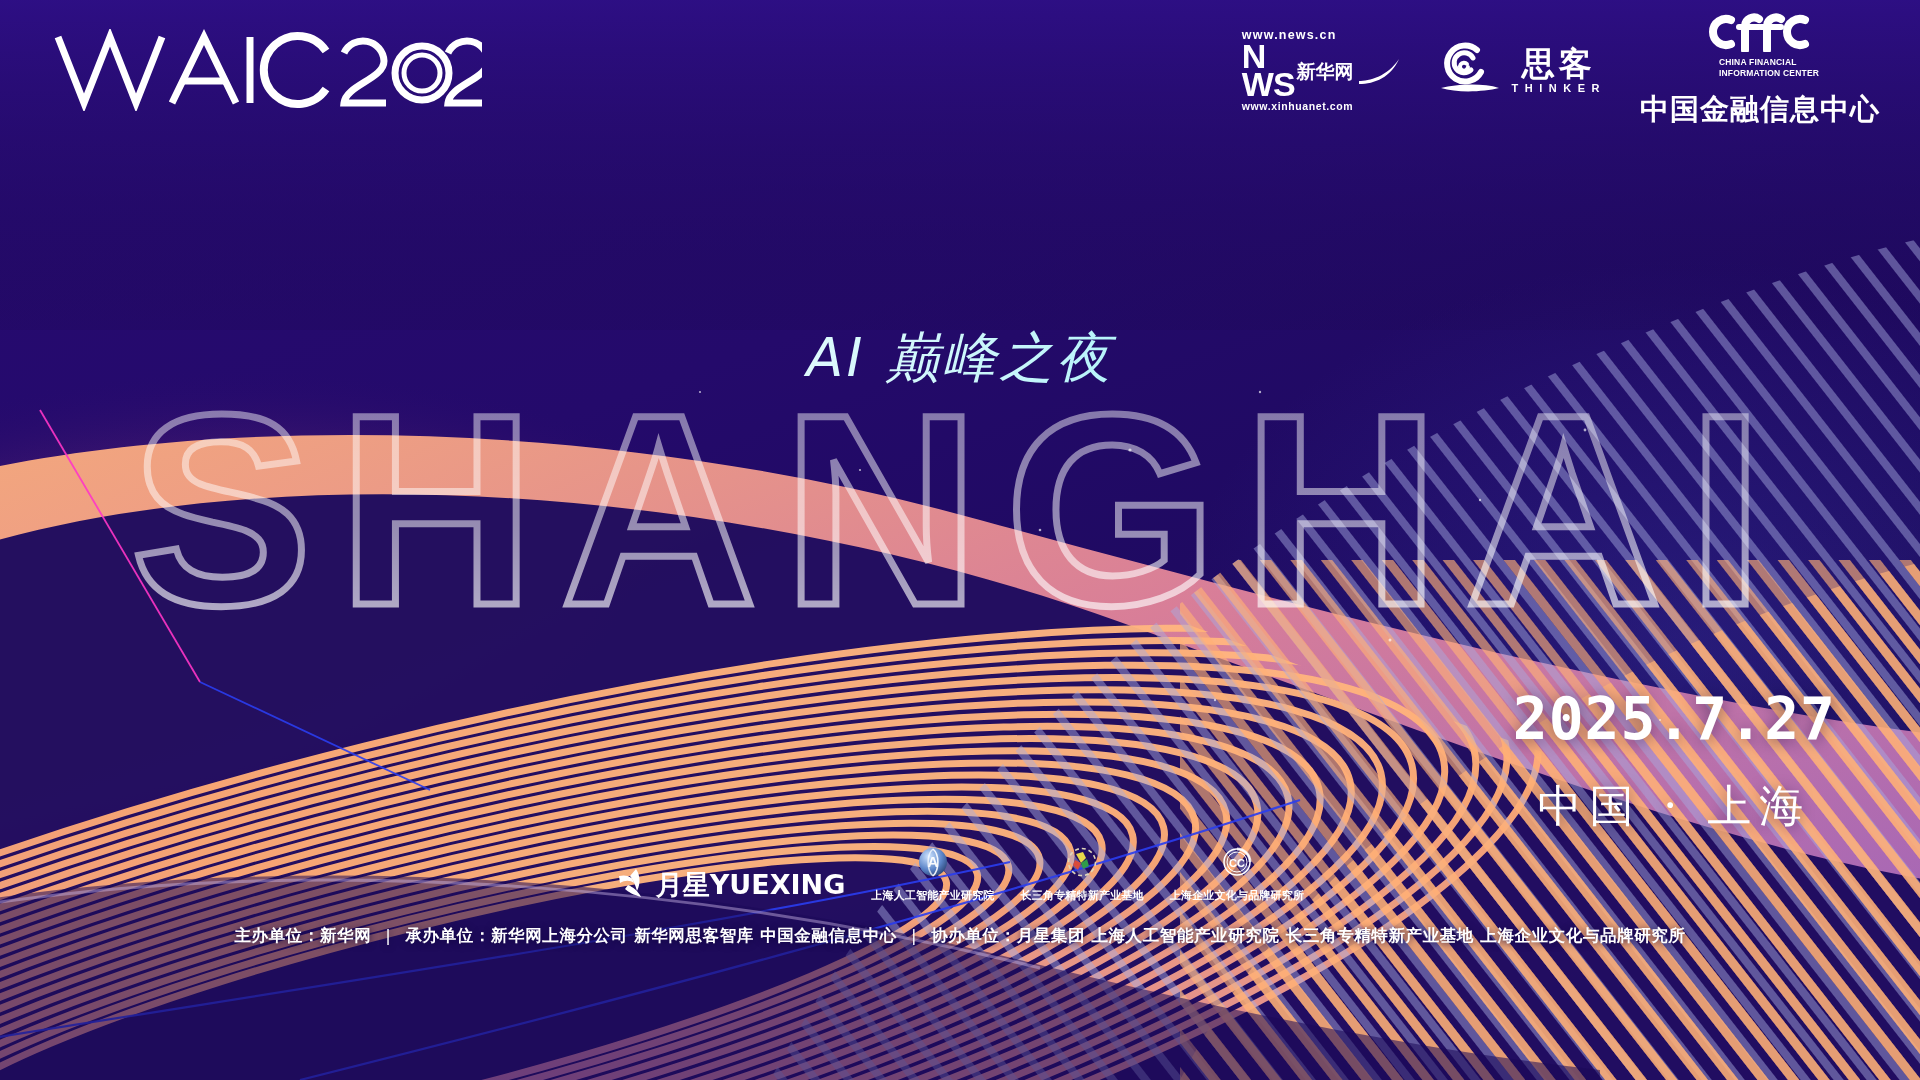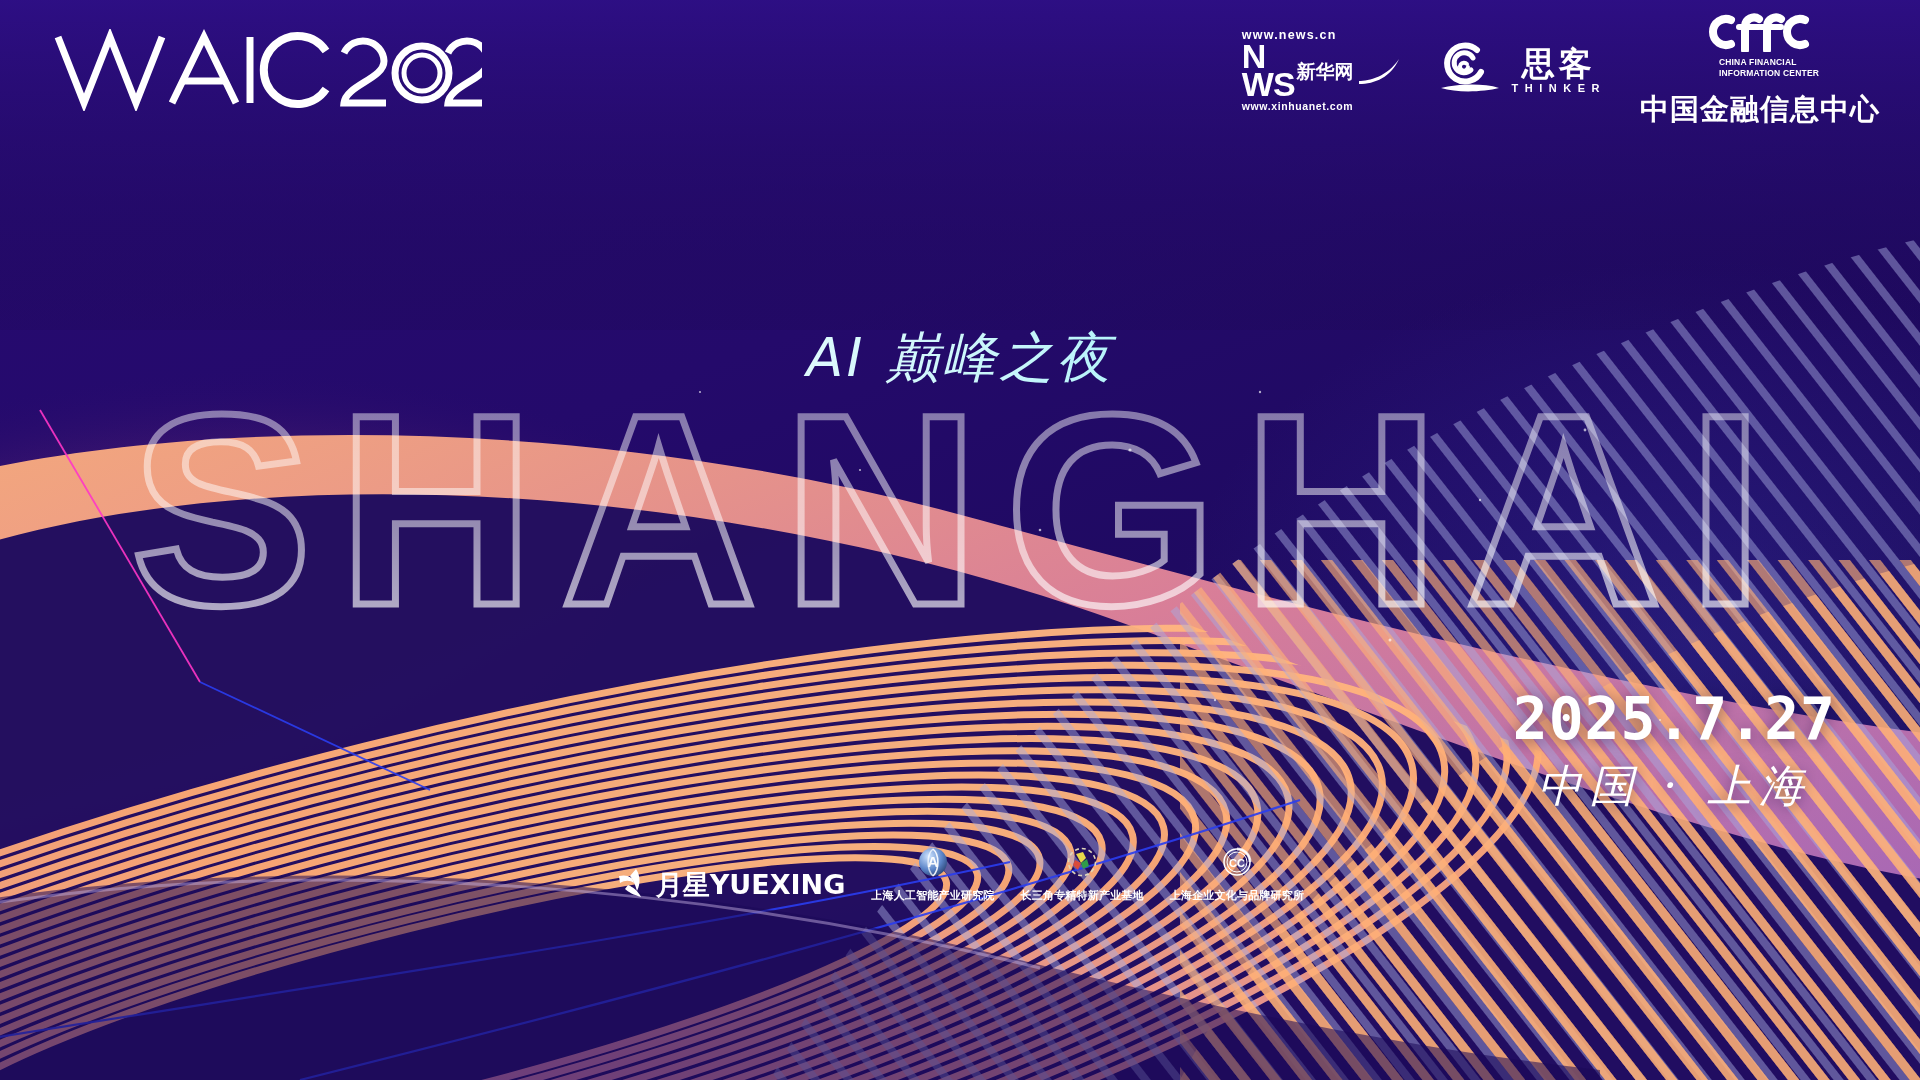--- a/index.html
+++ b/index.html
@@ -88,25 +88,24 @@
 
   
   #datebox { position:absolute; right:84px; top:690px; z-index:30; text-align:center; }
   #date {
     font-family:"DejaVu Sans Mono","Liberation Mono",monospace;
     font-size:58px; font-weight:bold; color:#ffffff;
     letter-spacing:1px; line-height:1;
     text-shadow:0 2px 16px rgba(10,5,50,0.5);
   }
   #location {
-    margin-top:16px;
+    margin-top:36px;
     font-family:"DejaVu Serif","Liberation Serif",serif;
     font-size:44px; color:#ffffff; letter-spacing:8px; line-height:1;
     text-shadow:0 2px 14px rgba(10,5,50,0.5);
-    font-style:italic;
   }
 
   
   #sponsors {
     position:absolute; left:0; right:0; top:845px; z-index:30;
     display:flex; align-items:flex-end; justify-content:center; gap:26px;
   }
   .sp { display:flex; align-items:center; gap:6px; }
   .sp-col { display:flex; flex-direction:column; align-items:center; gap:3px; }
   .sp-name { font-size:11px; font-weight:bold; color:#ffffff; letter-spacing:0.2px;
@@ -434,14 +433,16 @@
           <circle cx="18" cy="17" r="10" fill="none" stroke="#ffffff" stroke-width="1"></circle>
           <path d="M18,4 A 13 13 0 0 1 31,17" fill="none" stroke="#ffffff" stroke-width="3" opacity="0.75"></path>
           <text x="18" y="22" text-anchor="middle" font-family="'Liberation Sans',sans-serif" font-size="11" font-weight="bold" fill="#ffffff">CC</text>
         </svg>
       </div>
       <div class="sp-name">上海企业文化与品牌研究所</div>
     </div>
 
   </div>
 
+  <div id="credits"><span>主办单位：新华网</span><span class="sep">|</span><span>承办单位：新华网上海分公司  新华网思客智库  中国金融信息中心</span><span class="sep">|</span><span>协办单位：月星集团  上海人工智能产业研究院  长三角专精特新产业基地  上海企业文化与品牌研究所</span>
+  </div>
 
 </div>
 
 </body></html>

